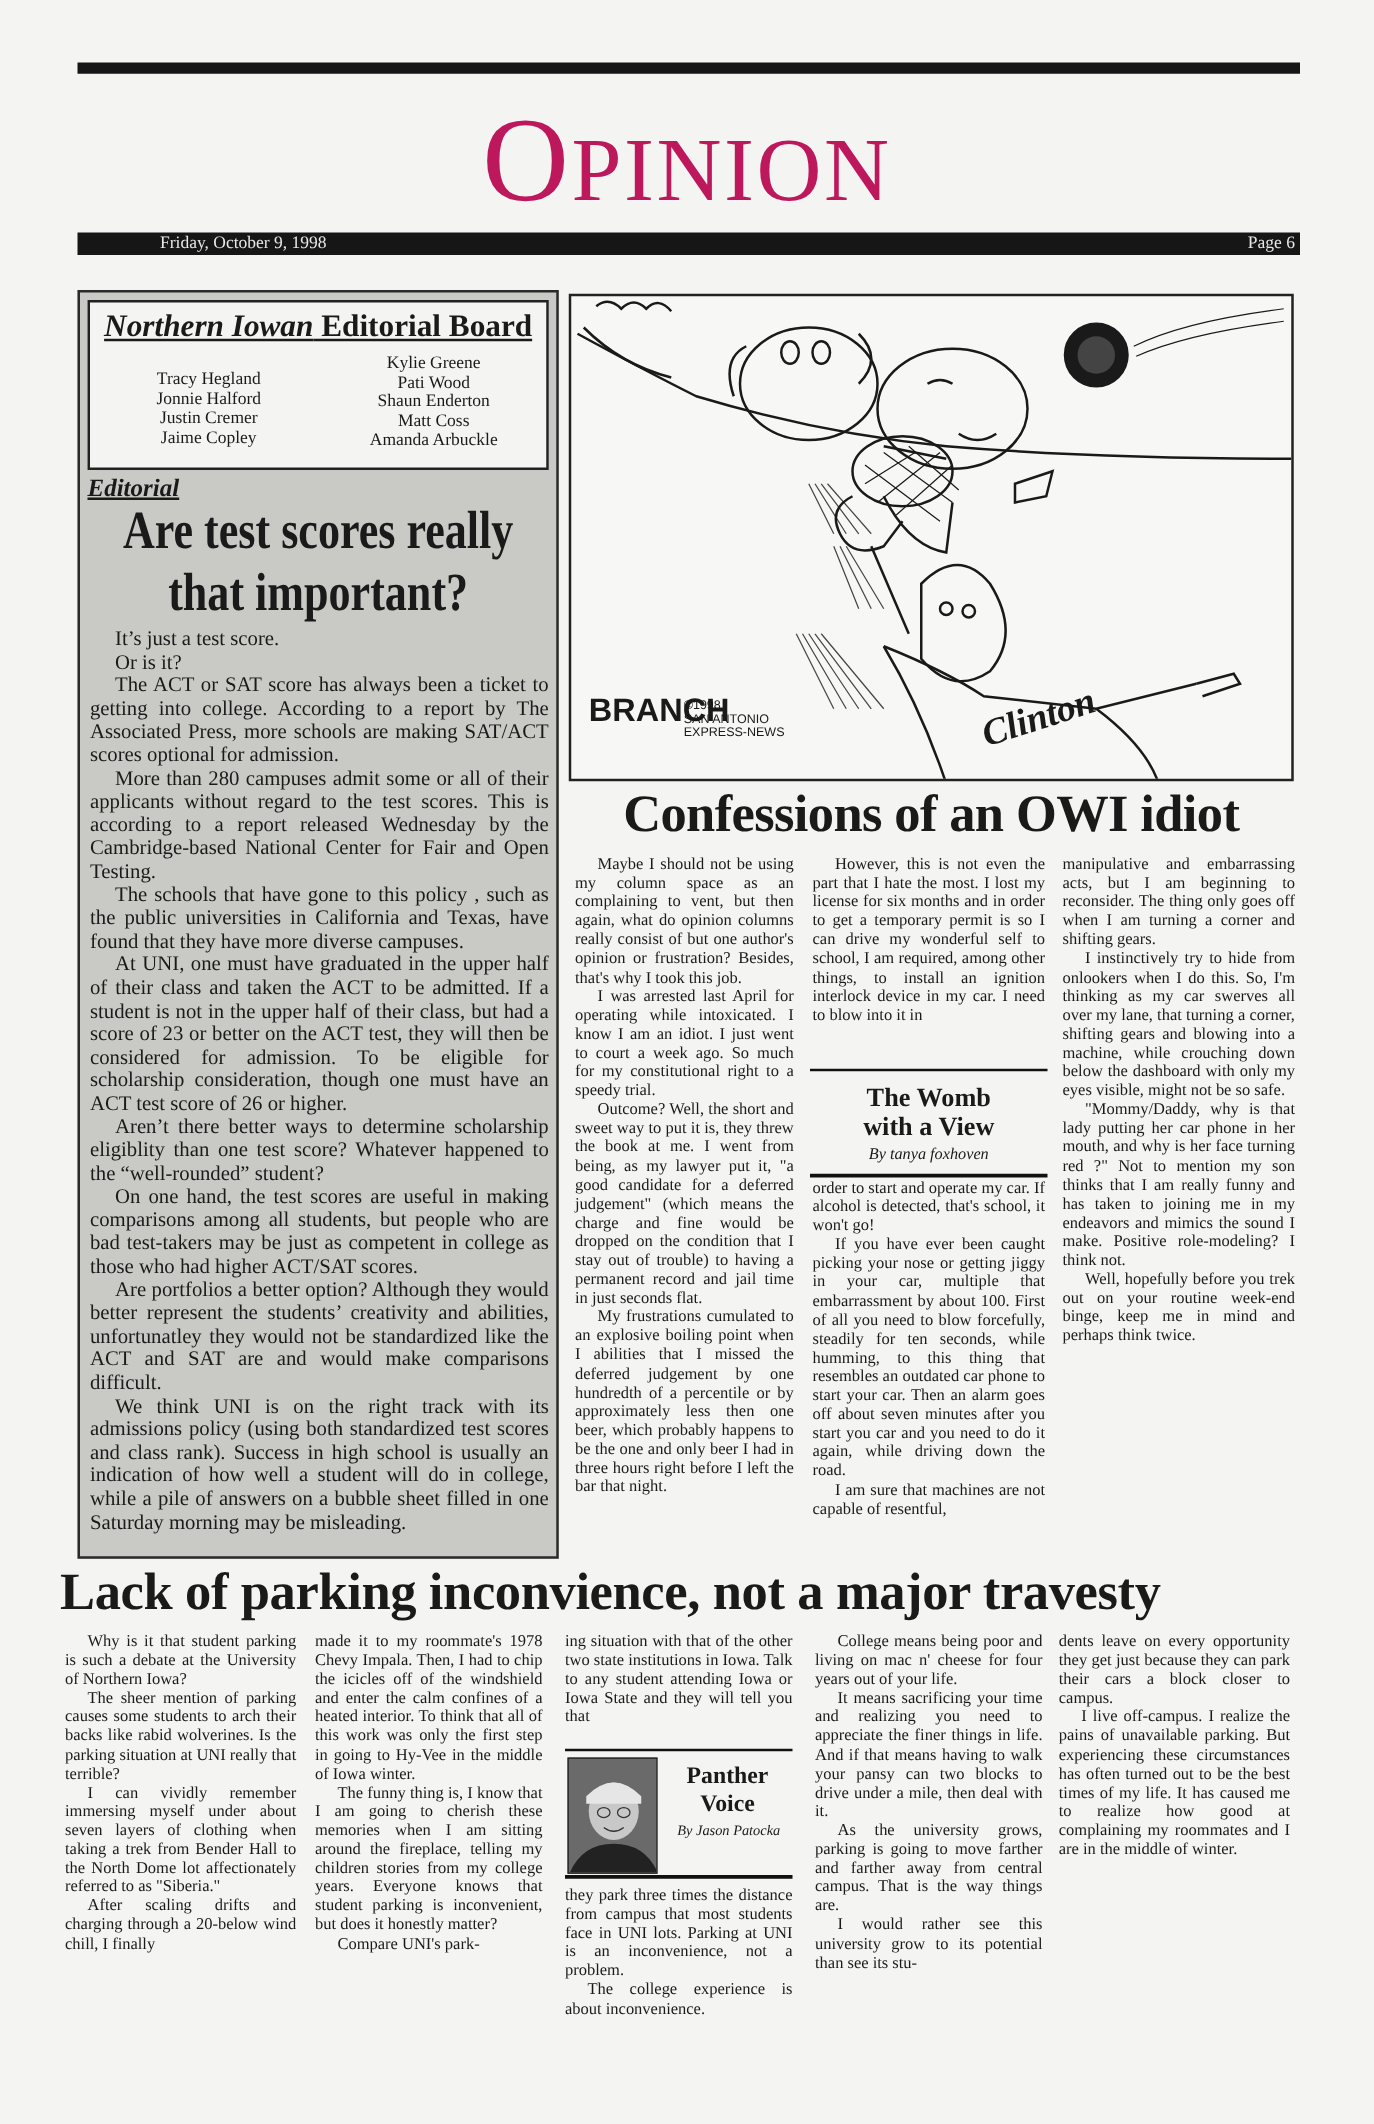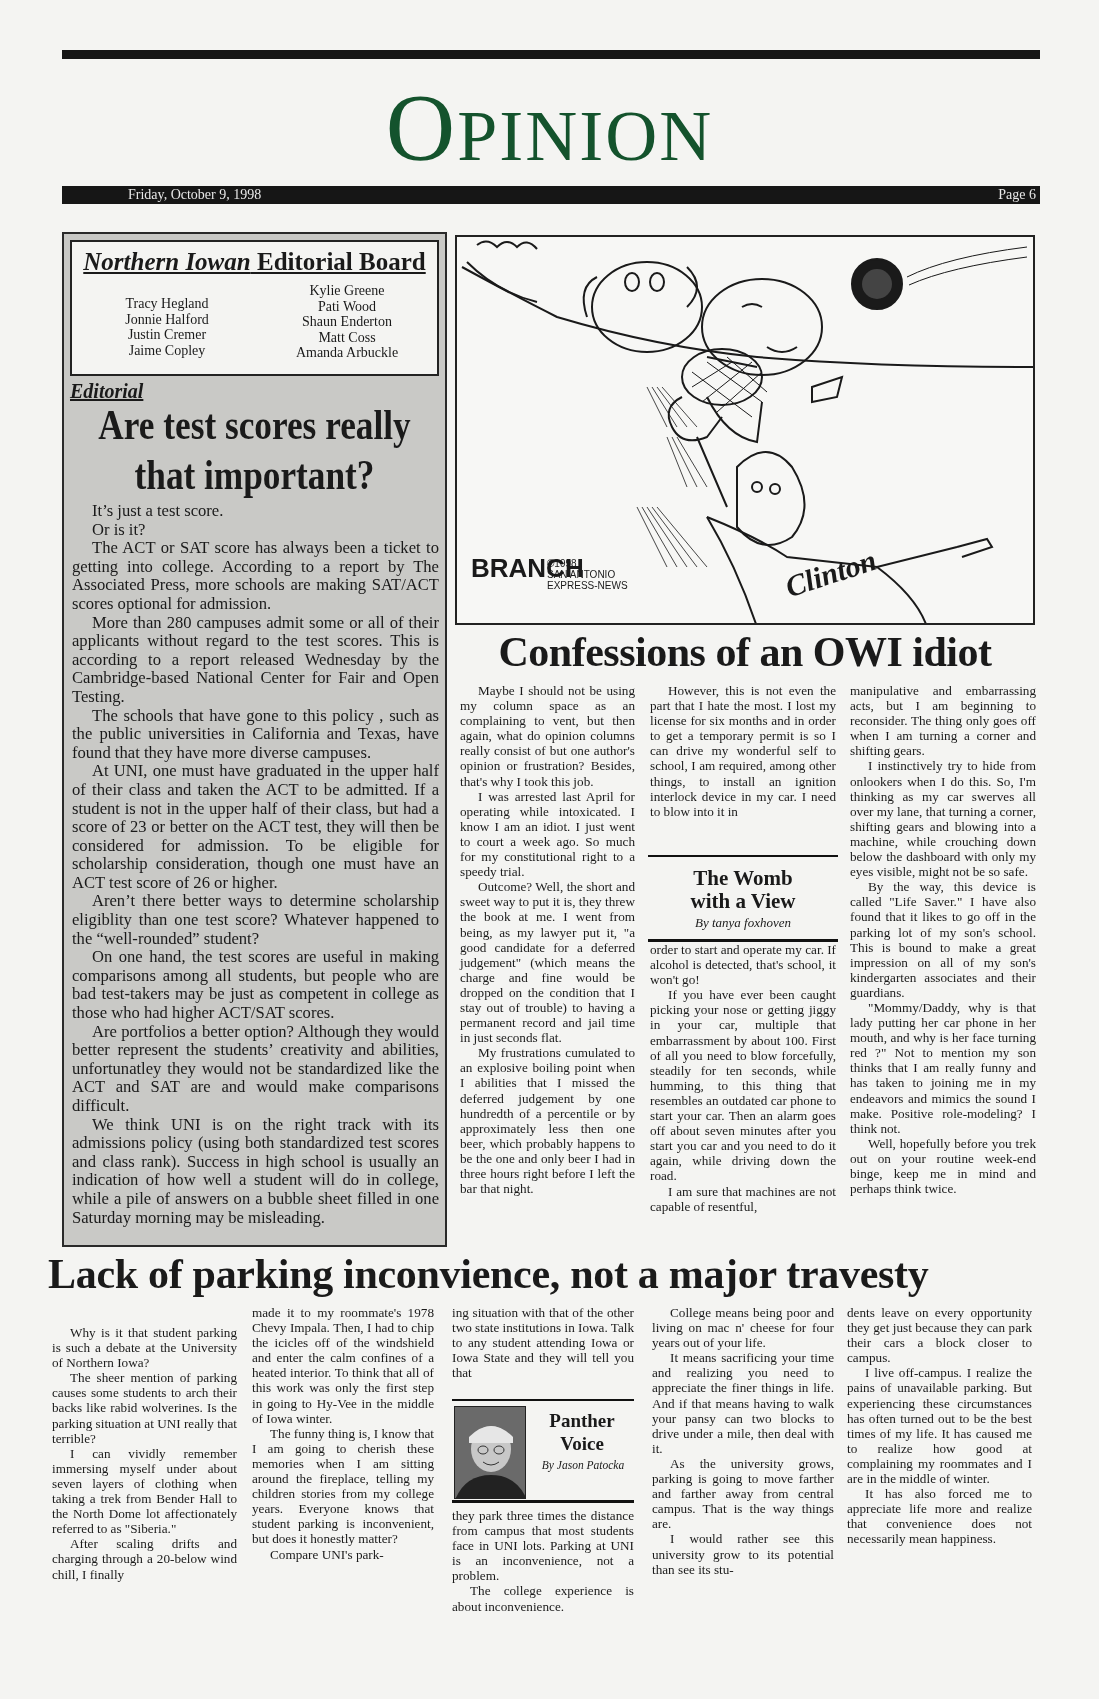--- a/index.html
+++ b/index.html
@@ -1,21 +1,21 @@
 <!DOCTYPE html>
 <html><head>
 <meta charset="utf-8">
 <style>
   * { box-sizing: border-box; margin: 0; padding: 0; }
   html, body { width: 1099px; height: 1699px; background: #f4f4f2; overflow: hidden; }
   body { position: relative; font-family: "DejaVu Serif", "Liberation Serif", serif; color: #1a1a1a; }
 
   .rule-top { position: absolute; left: 62px; top: 50px; width: 978px; height: 9px; background: #161616; }
   .masthead { position: absolute; left: 0; top: 78px; width: 1099px; text-align: center;
-    font-family: "Liberation Serif", serif; font-size: 96px; line-height: 100px; letter-spacing: 2px; color: #14532d; }
+    font-family: "Liberation Serif", serif; font-size: 96px; line-height: 100px; letter-spacing: 2px; color: #be185d; }
   .masthead .small-caps { font-size: 72px; }
   .dateline { position: absolute; left: 62px; top: 186px; width: 978px; height: 18px; background: #161616;
     color: #e8e8e8; font-family: "Liberation Serif", serif; font-size: 14px; line-height: 18px; }
   .dateline .date { position: absolute; left: 66px; top: 0; }
   .dateline .page { position: absolute; right: 4px; top: 0; }
 
   
   .editorial { position: absolute; left: 62px; top: 232px; width: 385px; height: 1015px;
     background: #c9c9c6; border: 2px solid #2a2a2a; }
   .board { position: absolute; left: 6px; top: 6px; width: 369px; height: 136px; background: #f4f4f2; border: 2px solid #222; }
@@ -172,28 +172,27 @@
 
 <div class="col" style="left:650px; top:942px; width:186px;">
   <p class="noindent">order to start and operate my car. If alcohol is detected, that's school, it won't go!</p>
   <p>If you have ever been caught picking your nose or getting jiggy in your car, multiple that embarrassment by about 100. First of all you need to blow forcefully, steadily for ten seconds, while humming, to this thing that resembles an outdated car phone to start your car. Then an alarm goes off about seven minutes after you start you car and you need to do it again, while driving down the road.</p>
   <p>I am sure that machines are not capable of resentful,</p>
 </div>
 
 <div class="col" style="left:850px; top:683px; width:186px;">
   <p class="noindent">manipulative and embarrassing acts, but I am beginning to reconsider. The thing only goes off when I am turning a corner and shifting gears.</p>
   <p>I instinctively try to hide from onlookers when I do this. So, I'm thinking as my car swerves all over my lane, that turning a corner, shifting gears and blowing into a machine, while crouching down below the dashboard with only my eyes visible, might not be so safe.</p>
-  <p>By the way, this device is called "Life Saver." I have also found that it likes to go off in the parking lot of my son's school. This is bound to make a great impression on all of my son's kindergarten associates and their guardians.</p>
   <p>"Mommy/Daddy, why is that lady putting her car phone in her mouth, and why is her face turning red ?" Not to mention my son thinks that I am really funny and has taken to joining me in my endeavors and mimics the sound I make. Positive role-modeling? I think not.</p>
   <p>Well, hopefully before you trek out on your routine week-end binge, keep me in mind and perhaps think twice.</p>
 </div>
 
 <div class="park-headline">Lack of parking inconvience, not a major travesty</div>
 
-<div class="col" style="left:52px; top:1305px; width:185px;margin-top:20px;">
+<div class="col" style="left:52px; top:1305px; width:185px;">
   <p>Why is it that student parking is such a debate at the University of Northern Iowa?</p>
   <p>The sheer mention of parking causes some students to arch their backs like rabid wolverines. Is the parking situation at UNI really that terrible?</p>
   <p>I can vividly remember immersing myself under about seven layers of clothing when taking a trek from Bender Hall to the North Dome lot affectionately referred to as "Siberia."</p>
   <p>After scaling drifts and charging through a 20-below wind chill, I finally</p>
 </div>
 
 <div class="col" style="left:252px; top:1305px; width:182px;">
   <p class="noindent">made it to my roommate's 1978 Chevy Impala. Then, I had to chip the icicles off of the windshield and enter the calm confines of a heated interior. To think that all of this work was only the first step in going to Hy-Vee in the middle of Iowa winter.</p>
   <p>The funny thing is, I know that I am going to cherish these memories when I am sitting around the fireplace, telling my children stories from my college years. Everyone knows that student parking is inconvenient, but does it honestly matter?</p>
   <p>Compare UNI's park-</p>
@@ -230,14 +229,13 @@
 <div class="col" style="left:652px; top:1305px; width:182px;">
   <p>College means being poor and living on mac n' cheese for four years out of your life.</p>
   <p>It means sacrificing your time and realizing you need to appreciate the finer things in life. And if that means having to walk your pansy can two blocks to drive under a mile, then deal with it.</p>
   <p>As the university grows, parking is going to move farther and farther away from central campus. That is the way things are.</p>
   <p>I would rather see this university grow to its potential than see its stu-</p>
 </div>
 
 <div class="col" style="left:847px; top:1305px; width:185px;">
   <p class="noindent">dents leave on every opportunity they get just because they can park their cars a block closer to campus.</p>
   <p>I live off-campus. I realize the pains of unavailable parking. But experiencing these circumstances has often turned out to be the best times of my life. It has caused me to realize how good at complaining my roommates and I are in the middle of winter.</p>
-  <p>It has also forced me to appreciate life more and realize that convenience does not necessarily mean happiness.</p>
 </div>
 
 </body></html>

